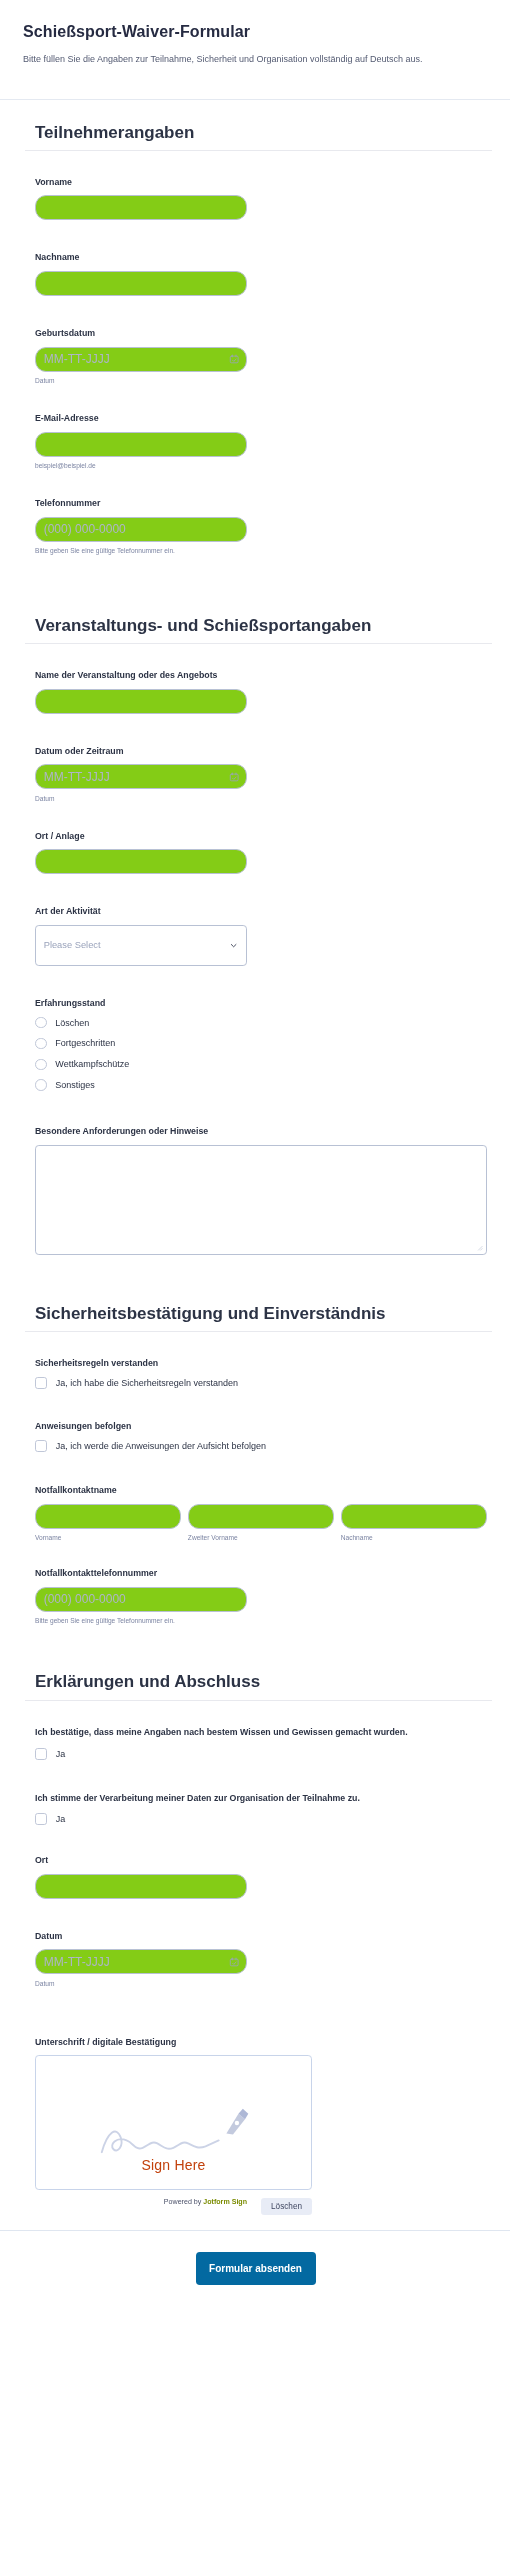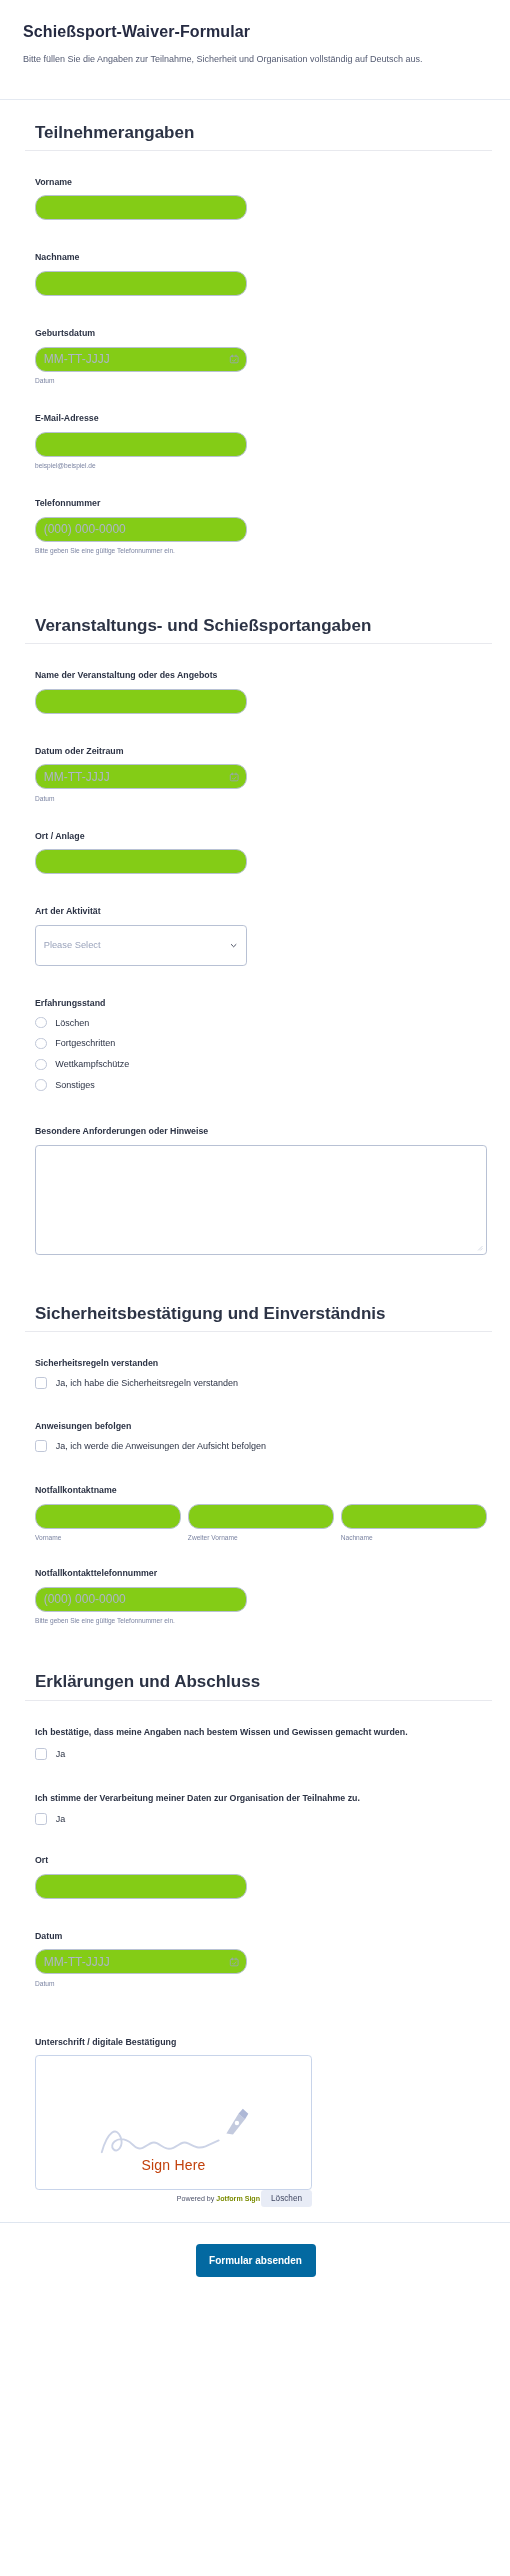--- a/index.html
+++ b/index.html
@@ -63,21 +63,21 @@
   .sub-label{font-size:6.6px;color:#7b84a2;margin-top:5.5px;}
 
   
   .sig-box{
     box-sizing:border-box;width:277px;height:135px;border:0.5px solid #c8d4ea;border-radius:3.8px;background:#fff;
     position:relative;cursor:crosshair;
   }
   .sig-text{position:absolute;top:57px;left:0;width:100%;text-align:center;font-size:14px;color:#c2410c;letter-spacing:0.2px;margin-top:44px;}
   .sig-squiggle{position:absolute;left:55px;top:64px;}
   .sig-pen{position:absolute;left:186px;top:51px;}
-  .sig-footer{width:277px;display:flex;justify-content:flex-end;align-items:center;gap:1px;margin-top:0;}
+  .sig-footer{width:277px;display:flex;justify-content:flex-end;align-items:flex-start;gap:14px;margin-top:8px;}
   .powered{font-size:7.1px;color:#4a5068;}
   .powered b{color:#7a8b00;font-weight:700;}
   .clear-btn{
     border:0;background:#e8ecf6;border-radius:3.3px;padding:3.8px 10px;font-size:8.2px;color:#3f4660;
     font-family:"Liberation Sans",sans-serif;cursor:pointer;
   }
 
   
   .bottom-rule{height:0.5px;background:#dfe6f0;margin:15.4px 0 0 -35px;width:511px;}
   .submit-btn{

